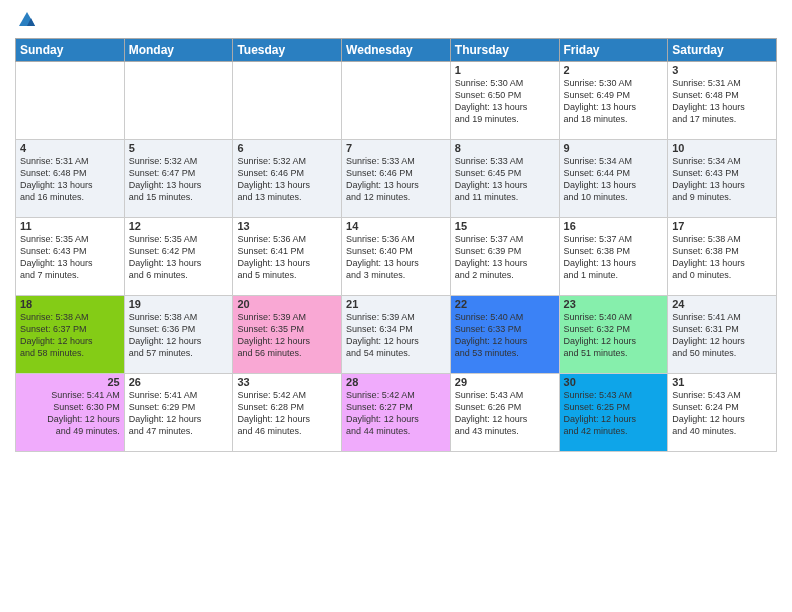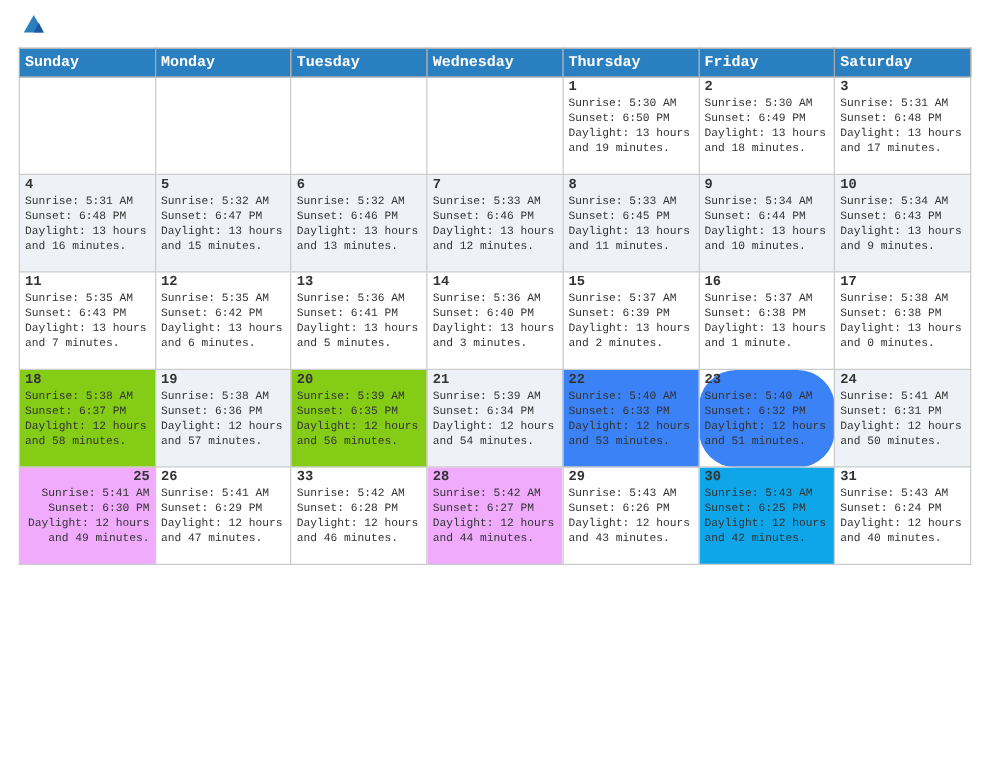--- a/index.html
+++ b/index.html
@@ -7,21 +7,20 @@
       font-family: Arial, sans-serif;
       background: #fff;
       width: 792px;
       height: 612px;
       overflow: hidden;
     }
     .container {
       width: 792px;
       height: 612px;
       padding: 10px 15px;
-      font-family: Liberation Mono, monospace;
     }
     .header {
       display: flex;
       justify-content: space-between;
       align-items: flex-start;
       margin-bottom: 8px;
     }
     .logo {
       display: flex;
       flex-direction: column;
@@ -275,42 +274,42 @@
 Daylight: 12 hours
 and 58 minutes.</div>
           </td>
           <td style="background: rgb(238, 242, 247);">
             <span class="day-num">19</span>
             <div class="day-info" style="white-space: pre-line;">Sunrise: 5:38 AM
 Sunset: 6:36 PM
 Daylight: 12 hours
 and 57 minutes.</div>
           </td>
-          <td style="background: #84cc16; margin-left: 36px;">
+          <td style="background: #f9a8d4; margin-left: 36px;">
             <span class="day-num">20</span>
             <div class="day-info" style="white-space: pre-line;">Sunrise: 5:39 AM
 Sunset: 6:35 PM
 Daylight: 12 hours
 and 56 minutes.</div>
           </td>
           <td style="background: rgb(238, 242, 247); margin-left: 16px;">
             <span class="day-num">21</span>
             <div class="day-info" style="white-space: pre-line;">Sunrise: 5:39 AM
 Sunset: 6:34 PM
 Daylight: 12 hours
 and 54 minutes.</div>
           </td>
           <td style="background: #3b82f6;">
             <span class="day-num">22</span>
             <div class="day-info" style="white-space: pre-line;">Sunrise: 5:40 AM
 Sunset: 6:33 PM
 Daylight: 12 hours
 and 53 minutes.</div>
           </td>
-          <td style="background: #3b82f6; border-radius: 30px;">
+          <td style="background: #86efac;">
             <span class="day-num">23</span>
             <div class="day-info" style="white-space: pre-line;">Sunrise: 5:40 AM
 Sunset: 6:32 PM
 Daylight: 12 hours
 and 51 minutes.</div>
           </td>
           <td style="background: rgb(238, 242, 247);">
             <span class="day-num">24</span>
             <div class="day-info" style="white-space: pre-line;">Sunrise: 5:41 AM
 Sunset: 6:31 PM

